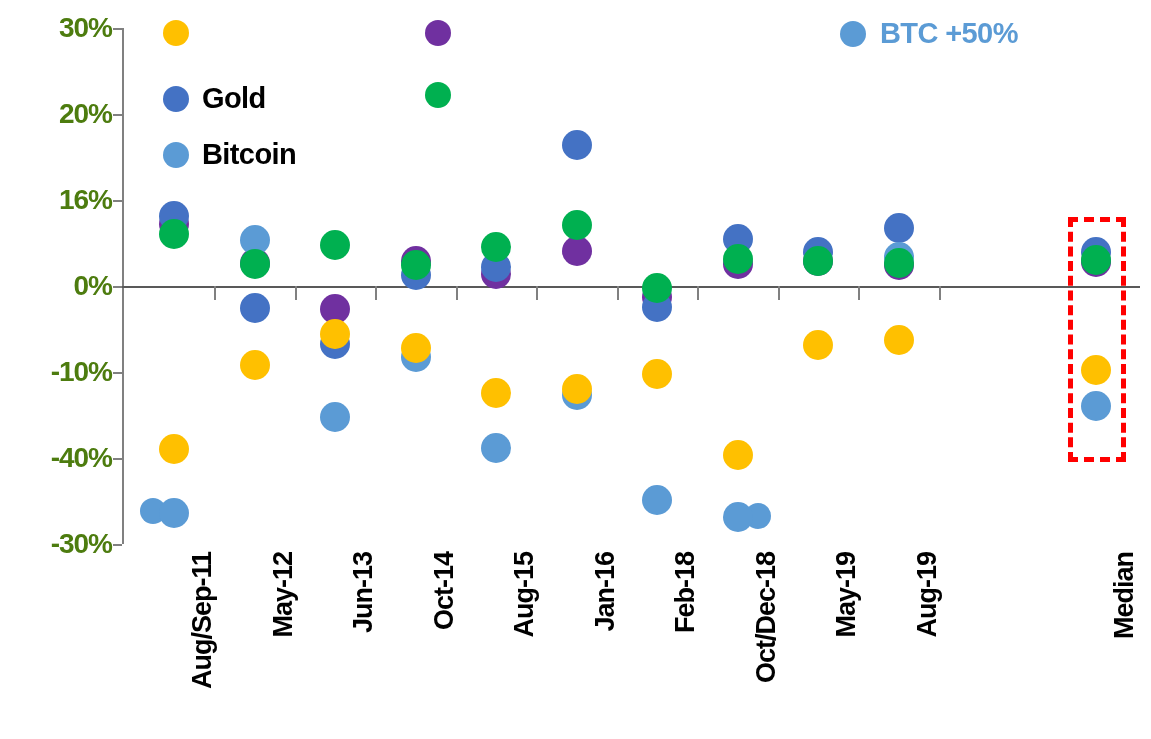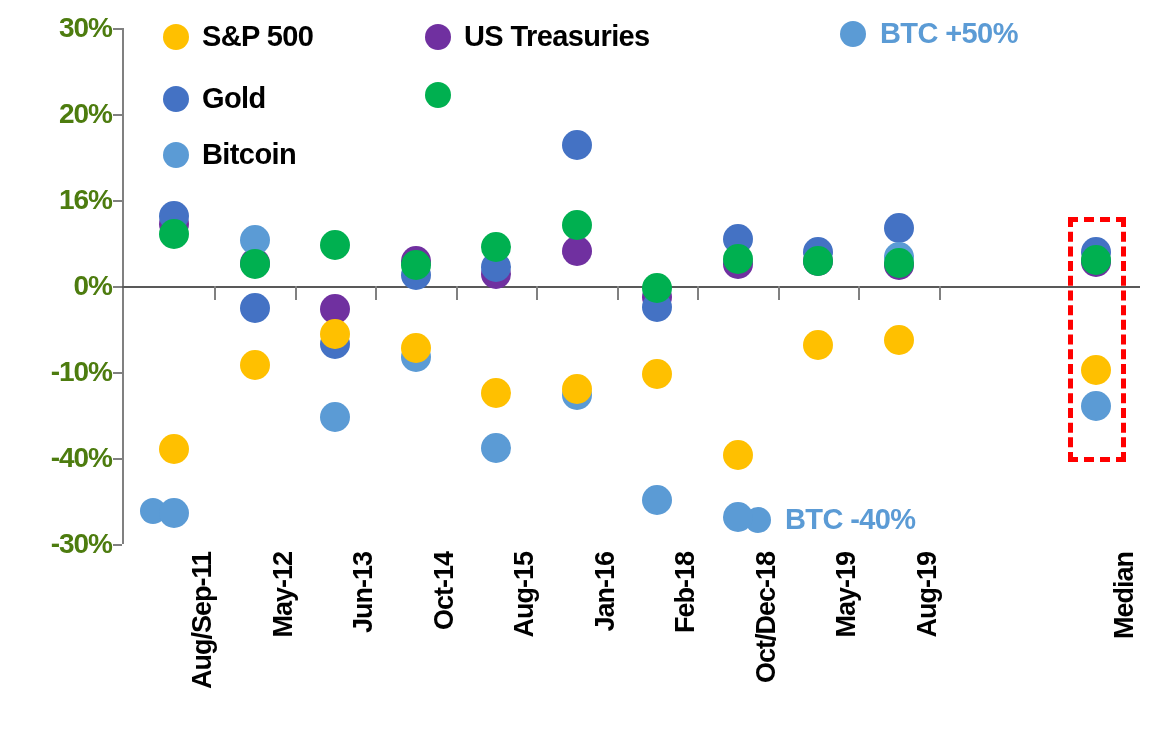--- a/index.html
+++ b/index.html
@@ -251,46 +251,43 @@
       <div class="xlab" style="left: 670px;">Feb-18</div>
       <div class="xlab" style="left: 750.5px;">Oct/Dec-18</div>
       <div class="xlab" style="left: 831px;">May-19</div>
       <div class="xlab" style="left: 911.5px;">Aug-19</div>
       <div class="xlab" style="left: 1109px;">Median</div>
     </div>
 
   <div class="legend" id="legend">
       <div class="legend-item" style="left: 163px; top: 20px;">
         <span class="legend-swatch" style="background: rgb(255, 192, 0);"></span>
-        <span class="legend-text">S&amp;P 500</span>
       </div>
       <div class="legend-item" style="left: 163px; top: 82px;">
         <span class="legend-swatch" style="background: rgb(68, 114, 196);"></span>
         <span class="legend-text">Gold</span>
       </div>
       <div class="legend-item" style="left: 163px; top: 138px; justify-content: center;">
         <span class="legend-swatch" style="background: rgb(91, 155, 213);"></span>
         <span class="legend-text">Bitcoin</span>
       </div>
       <div class="legend-item" style="left: 425px; top: 20px;">
         <span class="legend-swatch" style="background: rgb(112, 48, 160);"></span>
-        <span class="legend-text">US Treasuries</span>
       </div>
       <div class="legend-item" style="left: 425px; top: 82px;">
         <span class="legend-swatch" style="background: rgb(0, 176, 80);"></span>
       </div>
     </div>
 
   <div id="annotations">
       <div class="callout" style="left: 840px; top: 17px;">
         <span class="callout-swatch" style="background: rgb(91, 155, 213);"></span>
         <span class="callout-text" style="color: rgb(91, 155, 213);">BTC +50%</span>
       </div>
       <div class="callout" style="left: 140px; top: 498px;">
         <span class="callout-swatch" style="background: rgb(91, 155, 213);"></span>
       </div>
       <div class="callout" style="left: 745px; top: 503px;">
         <span class="callout-swatch" style="background: rgb(91, 155, 213);"></span>
-        <span class="callout-text" style="color: rgb(91, 155, 213);">BTC -40%</span>
       </div>
     </div>
 
 </div>
 
 </body></html>

